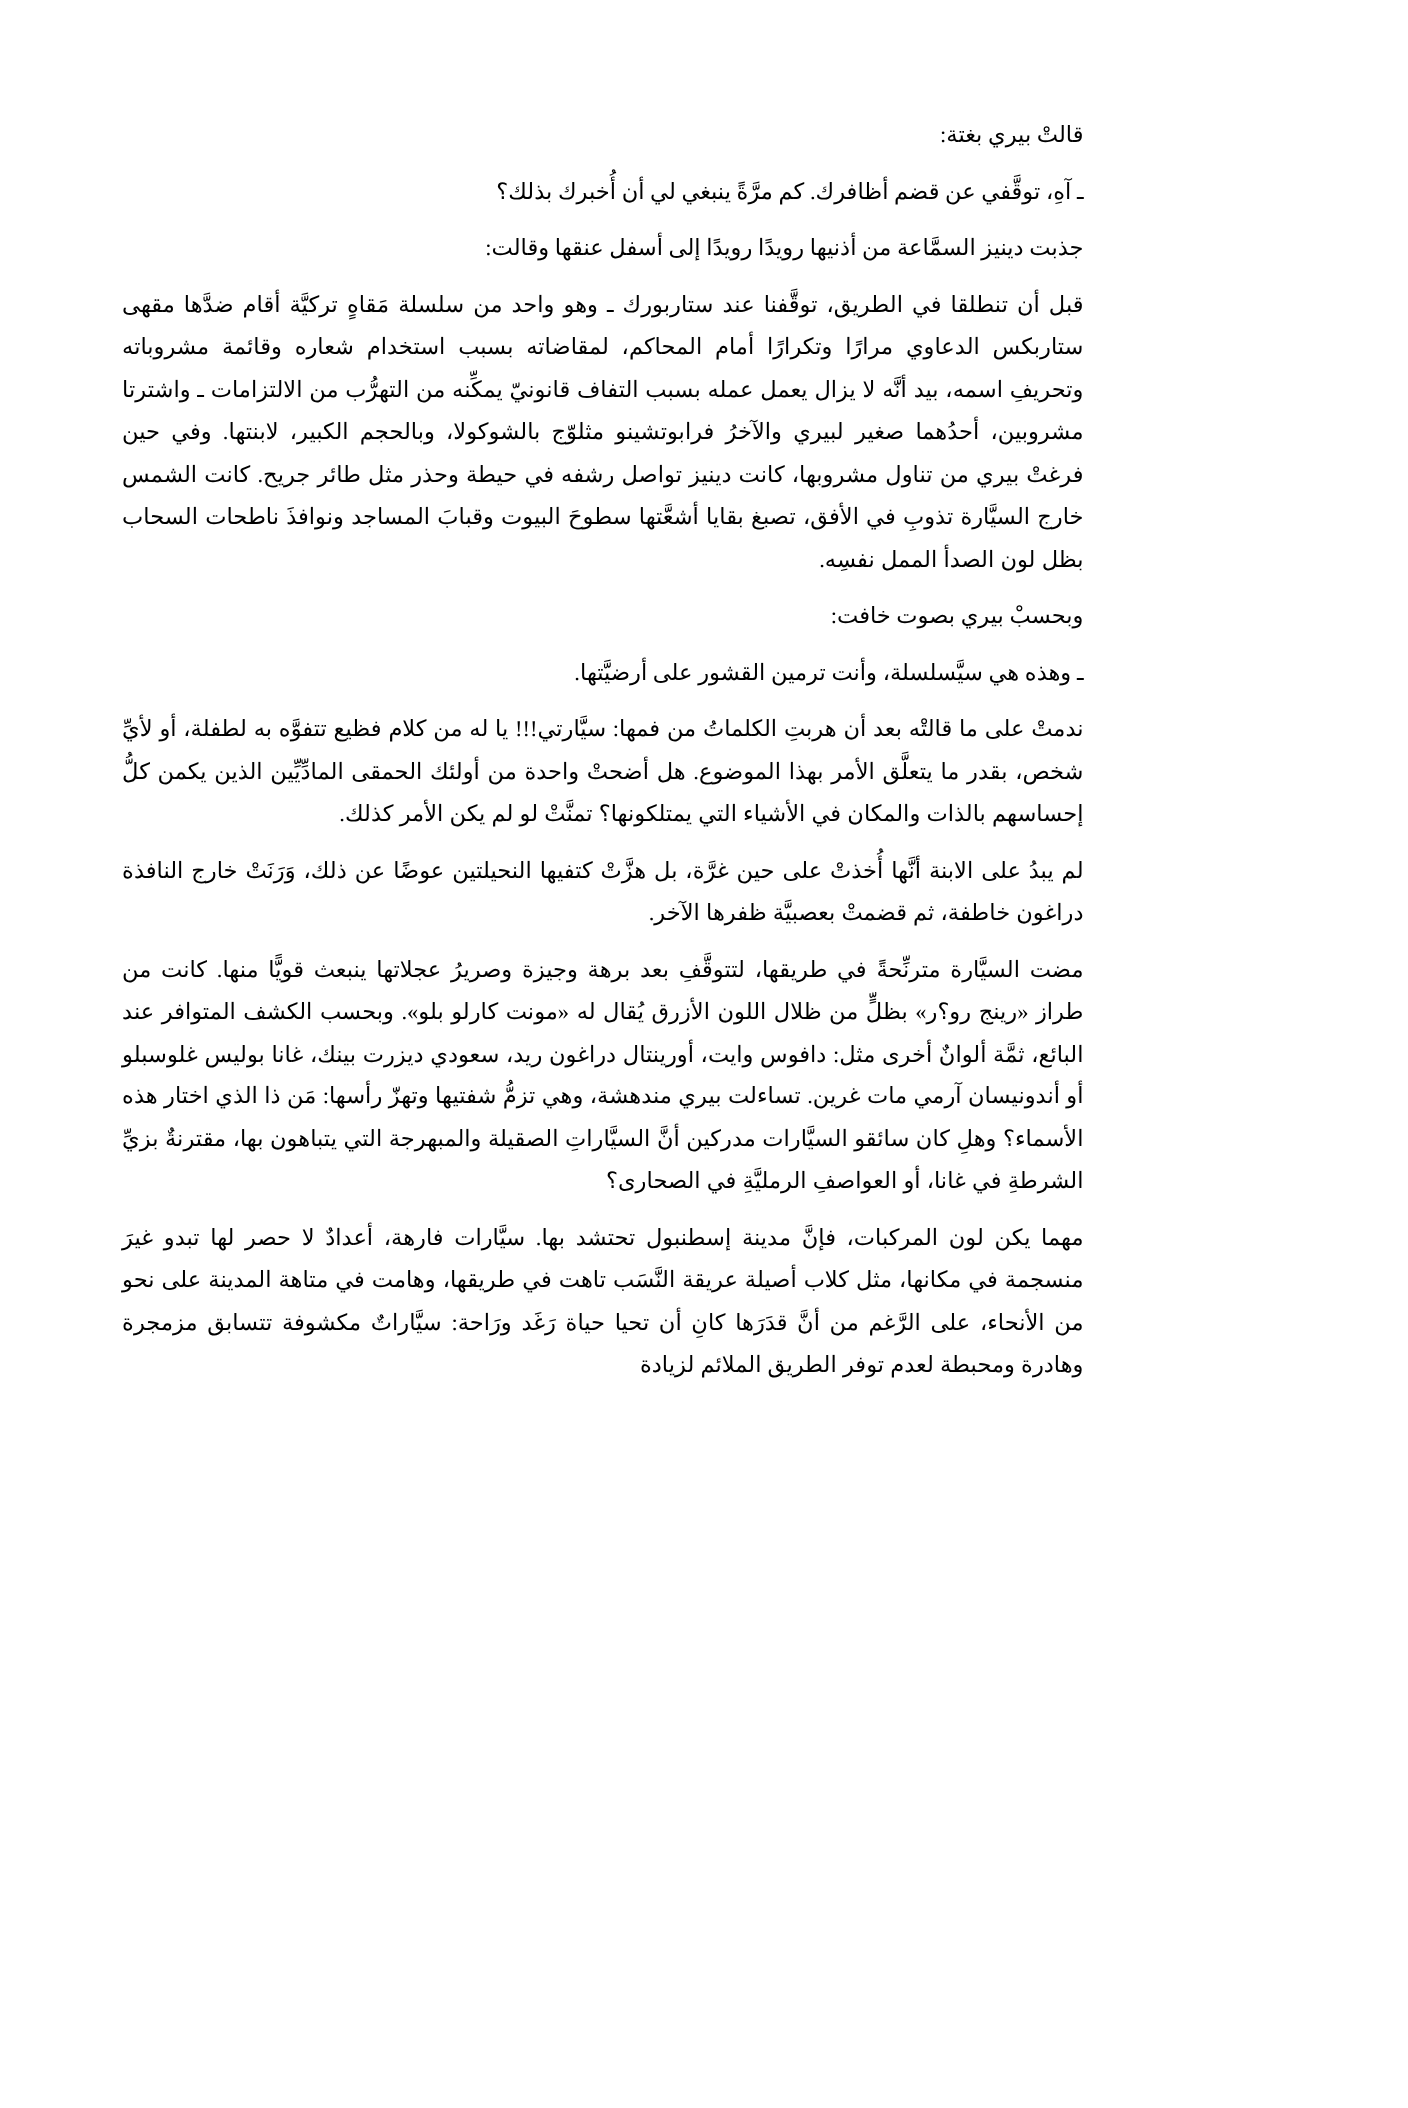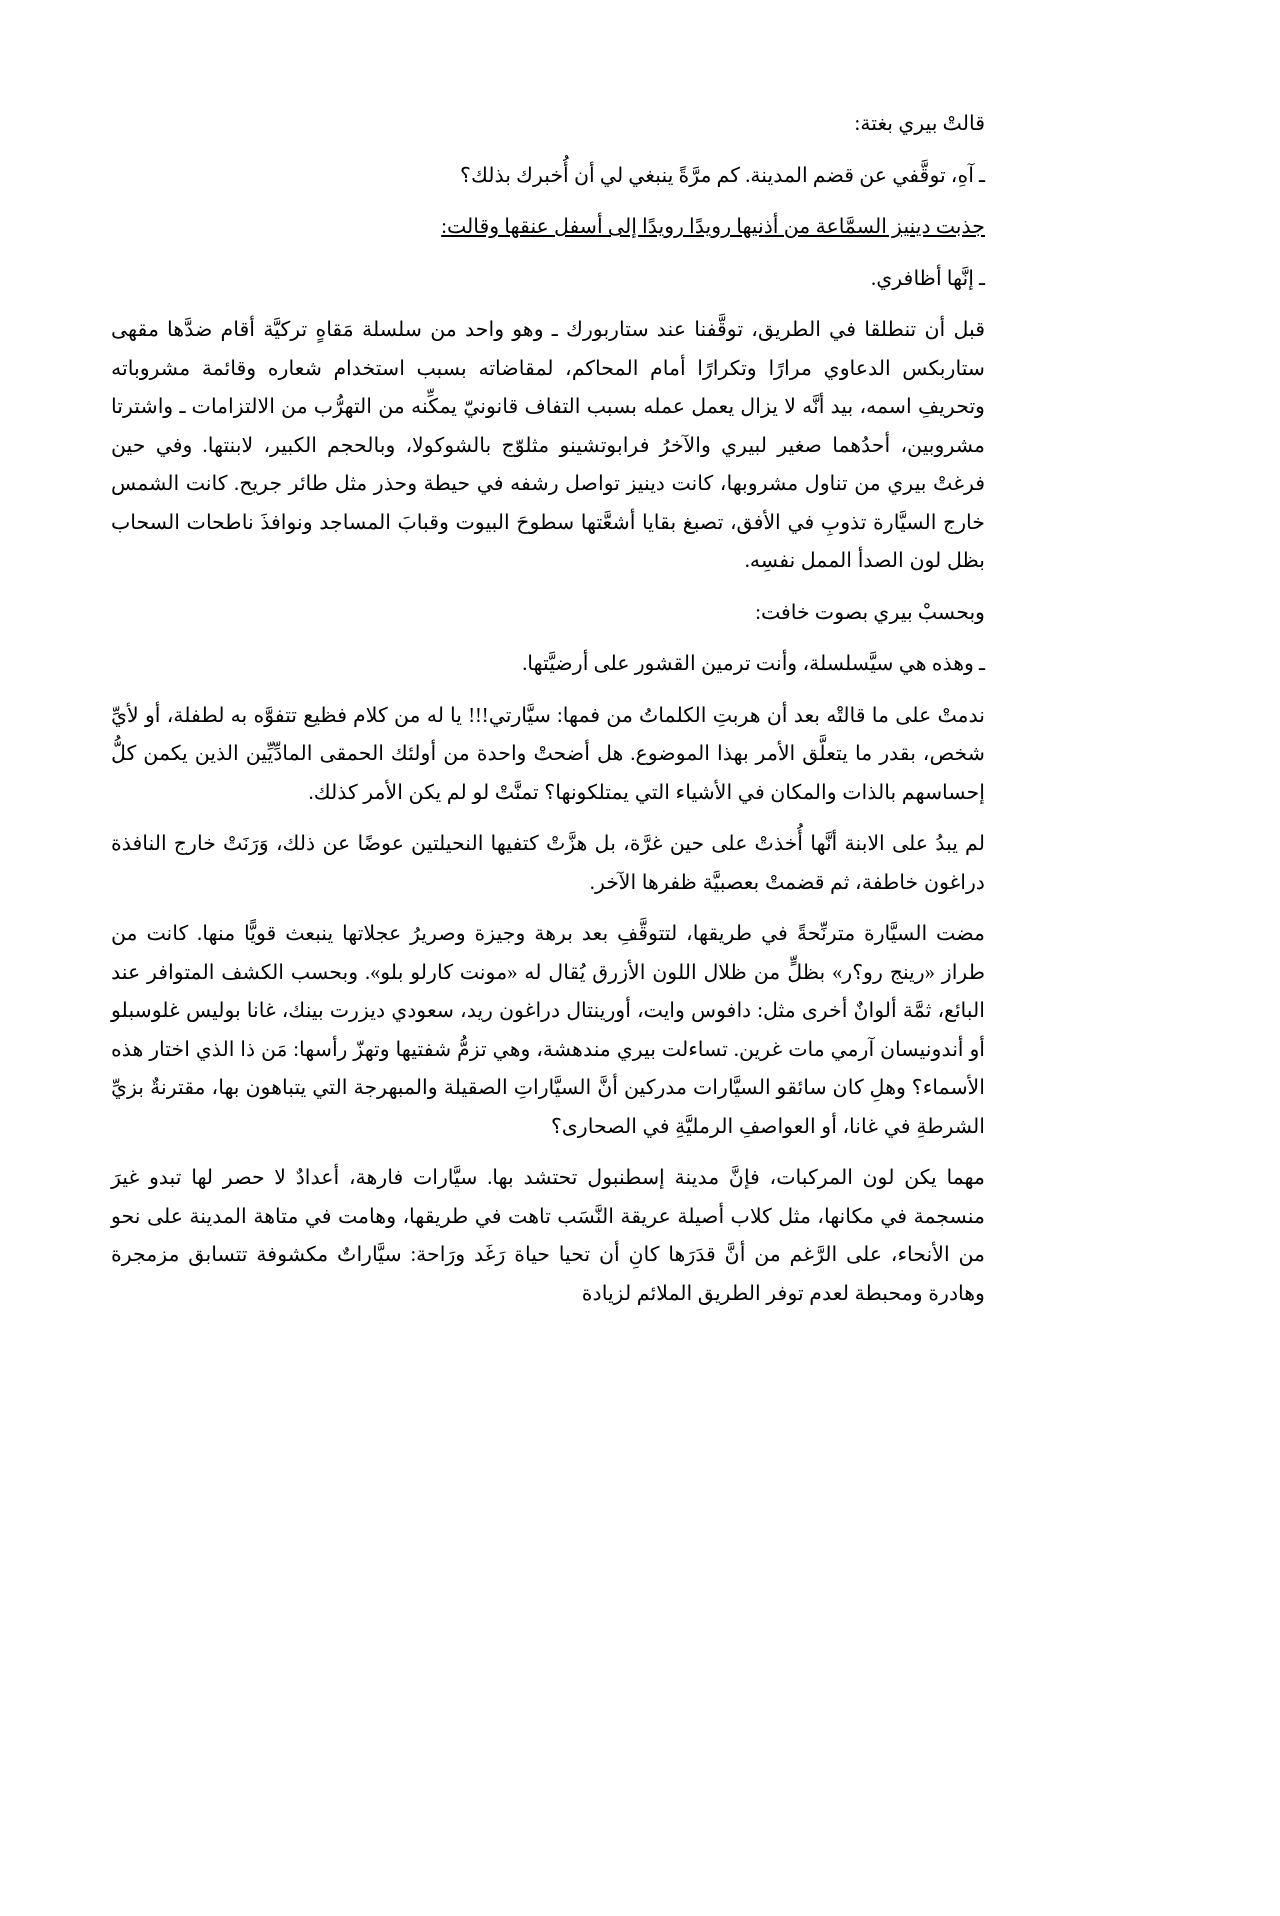--- a/index.html
+++ b/index.html
@@ -43,21 +43,20 @@
   
   p.line {
     margin: 0 0 13px 0;
     font-size: 20.5px;
     line-height: 38.5px;
     text-align: right;
     padding-left: 0;
   }
   p.line.indent-2 {
     padding-left: 30px;
-    text-decoration: underline;
   }
   p.line.indent-3 {
     padding-left: 68px;
   }
   p.line.indent-4 {
     padding-left: 120px;
   }
   p.line.indent-5 {
     padding-left: 330px;
   }
@@ -70,25 +69,24 @@
   .gap-small { margin-bottom: 17px; }
 </style>
 </head>
 <body>
 
 <div class="page">
   <div class="text-column">
 
     <p class="line indent-5">قالتْ بيري بغتة:</p>
 
-    <p class="line indent-3">ـ آهِ، توقَّفي عن قضم المدينة. كم مرَّةً ينبغي لي أن أُخبرك بذلك؟</p>
+    <p class="line indent-3">ـ آهِ، توقَّفي عن قضم أظافرك. كم مرَّةً ينبغي لي أن أُخبرك بذلك؟</p>
 
     <p class="line indent-2">جذبت دينيز السمَّاعة من أذنيها رويدًا رويدًا إلى أسفل عنقها وقالت:</p>
 
-    <p class="line indent-6">ـ إنَّها أظافري.</p>
 
 
     <p class="para gap-small">قبل أن تنطلقا في الطريق، توقَّفنا عند ستاربورك ـ وهو واحد من سلسلة مَقاهٍ تركيَّة أقام ضدَّها مقهى ستاربكس الدعاوي مرارًا وتكرارًا أمام المحاكم، لمقاضاته بسبب استخدام شعاره وقائمة مشروباته وتحريفِ اسمه، بيد أنَّه لا يزال يعمل عمله بسبب التفاف قانونيّ يمكِّنه من التهرُّب من الالتزامات ـ واشترتا مشروبين، أحدُهما صغير لبيري والآخرُ فرابوتشينو مثلوّج بالشوكولا، وبالحجم الكبير، لابنتها. وفي حين فرغتْ بيري من تناول مشروبها، كانت دينيز تواصل رشفه في حيطة وحذر مثل طائر جريح. كانت الشمس خارج السيَّارة تذوبِ في الأفق، تصبغ بقايا أشعَّتها سطوحَ البيوت وقبابَ المساجد ونوافذَ ناطحات السحاب بظل لون الصدأ الممل نفسِه.</p>
 
     <p class="line indent-5">وبحسبْ بيري بصوت خافت:</p>
 
     <p class="line indent-7 gap-small">ـ وهذه هي سيَّسلسلة، وأنت ترمين القشور على أرضيَّتها.</p>
 
     <p class="para gap-small">ندمتْ على ما قالتْه بعد أن هربتِ الكلماتُ من فمها: سيَّارتي!!! يا له من كلام فظيع تتفوَّه به لطفلة، أو لأيِّ شخص، بقدر ما يتعلَّق الأمر بهذا الموضوع. هل أضحتْ واحدة من أولئك الحمقى المادِّيِّين الذين يكمن كلُّ إحساسهم بالذات والمكان في الأشياء التي يمتلكونها؟ تمنَّتْ لو لم يكن الأمر كذلك.</p>
 

